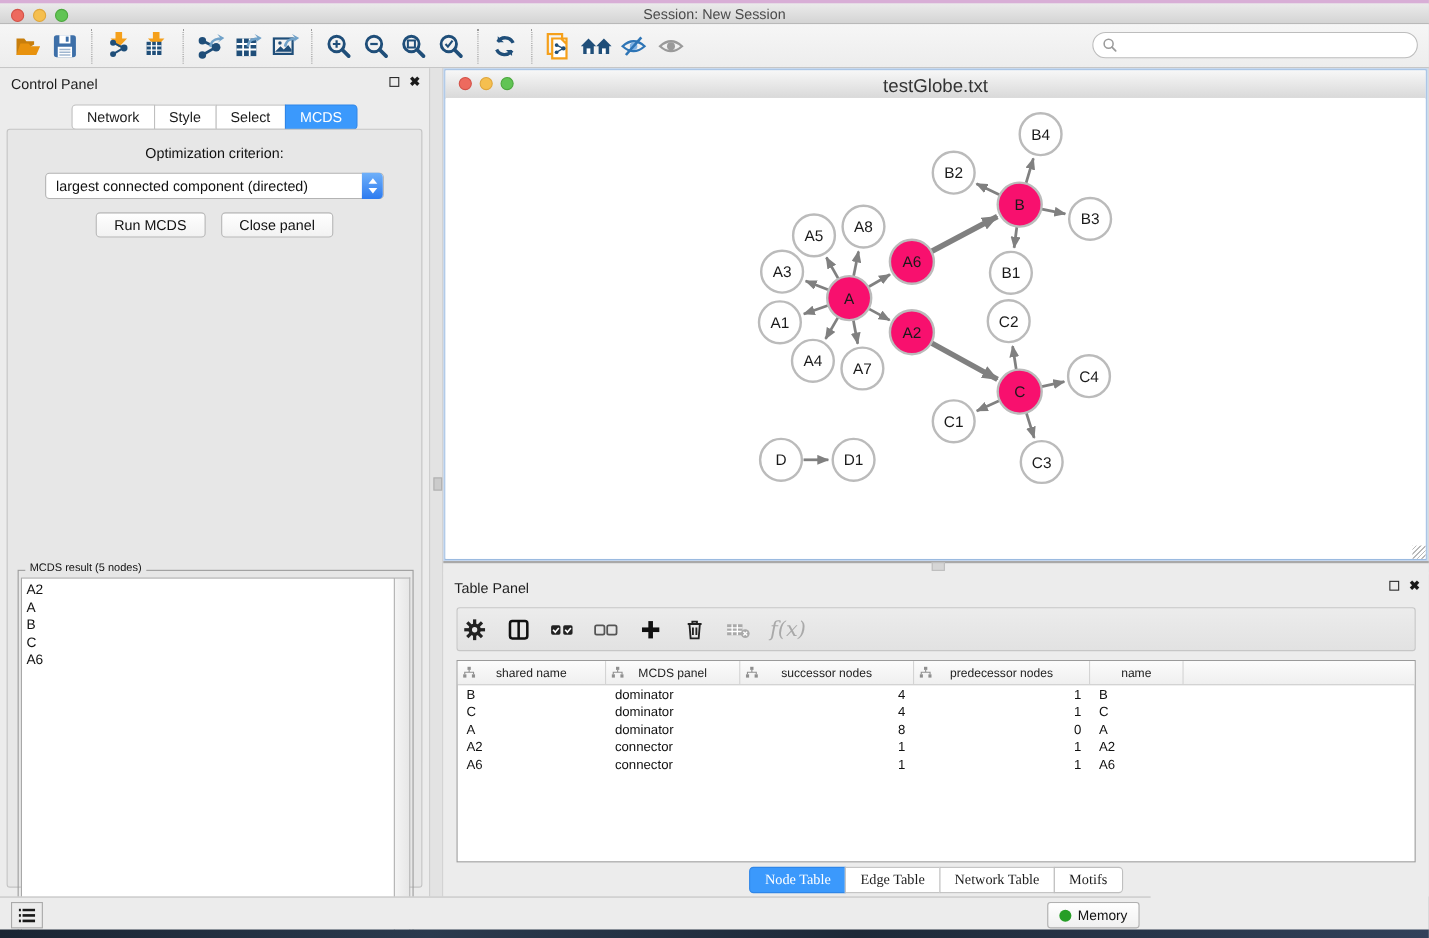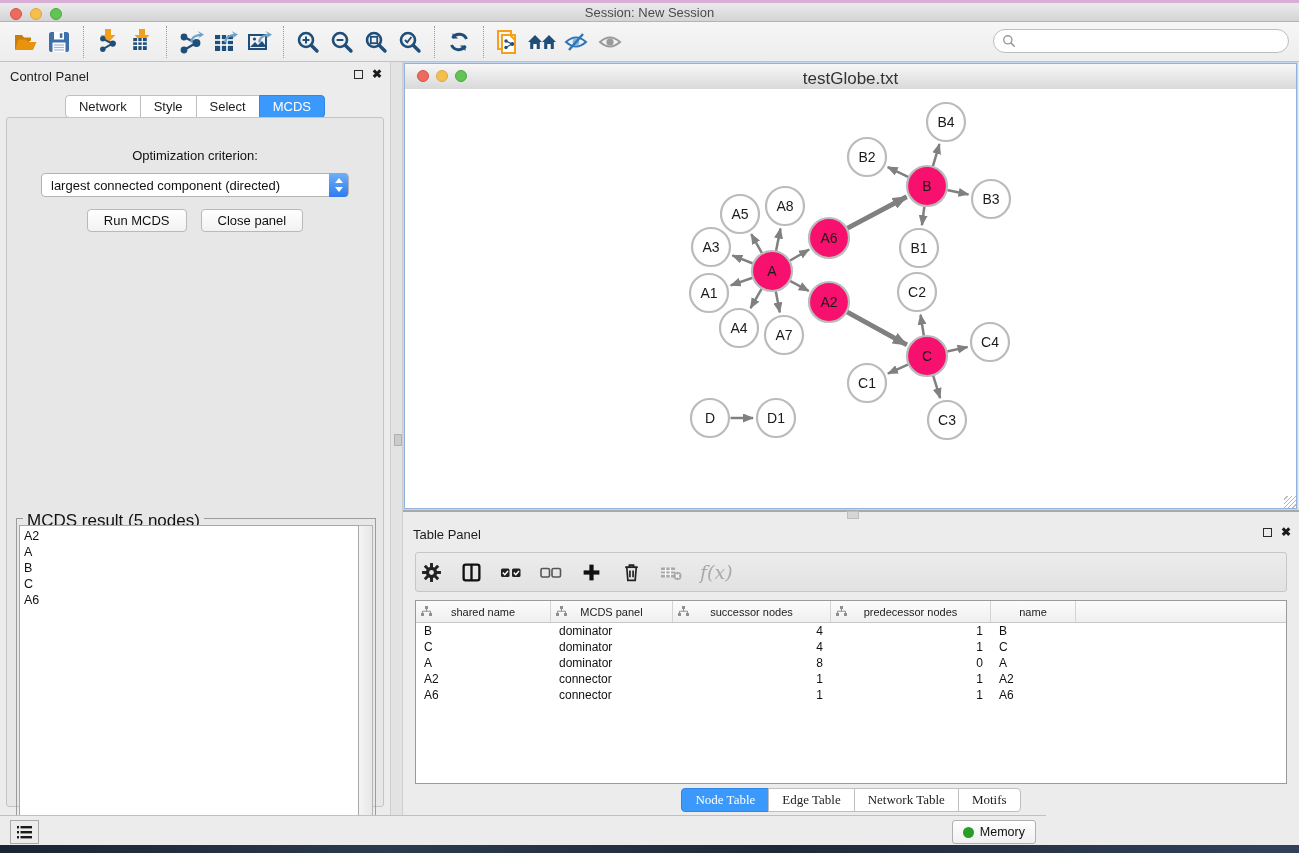--- a/index.html
+++ b/index.html
@@ -38,30 +38,30 @@
   .panel-icons{position:absolute;right:8px;top:7px;display:flex;gap:9px;align-items:center;}
   .float-ic{width:9px;height:9px;border:1.6px solid #2b2b2b;box-sizing:border-box;}
   .close-ic{font-size:12px;font-weight:bold;color:#1a1a1a;line-height:11px;}
   .seg-tabs{display:flex;justify-content:center;}
   .cp-tabs-row{position:absolute;left:0;top:33px;width:100%;}
   .seg-tab{border:1px solid #bfbfbf;background:#fff;color:#1c1c1c;font-size:13px;padding:3px 13px;margin-left:-1px;cursor:default;}
   .seg-tab:first-child{border-radius:4px 0 0 4px;margin-left:0;text-align:center;}
   .seg-tab:last-child{border-radius:0 4px 4px 0;}
   .seg-tab.active{background:#3b99fc;border-color:#2f86e8;color:#fff;}
   .cp-body{position:absolute;left:6px;top:55px;width:378px;height:690px;background:#e7e7e7;border:1px solid #c4c4c4;border-radius:3px;box-sizing:border-box;}
-  .opt-label{margin-top:30px;text-align:center;font-size:13px;color:#111;}
+  .opt-label{margin-top:14px;text-align:center;font-size:13px;color:#111;}
   .dropdown{position:relative;margin:10px auto 0;width:308px;height:24px;background:#fff;border:1px solid #b3b3b3;border-radius:4px;box-sizing:border-box;}
   .dropdown .dd-text{position:absolute;left:9px;top:4px;font-size:13px;color:#111;white-space:nowrap;}
   .dd-stepper{position:absolute;right:0;top:-1px;width:19px;height:24px;background:linear-gradient(#6fb0f9,#2d7bf0);border-radius:0 4px 4px 0;}
   .dd-stepper .up{position:absolute;left:5.5px;top:5px;width:0;height:0;border-left:4px solid transparent;border-right:4px solid transparent;border-bottom:5px solid #fff;}
   .dd-stepper .down{position:absolute;left:5.5px;bottom:5px;width:0;height:0;border-left:4px solid transparent;border-right:4px solid transparent;border-top:5px solid #fff;}
   .cp-buttons{margin-top:12px;display:flex;justify-content:center;gap:14px;}
   .mac-btn{background:linear-gradient(#ffffff,#f2f2f2);border:1px solid #b9b9b9;border-radius:4px;font-size:13px;color:#111;padding:3px 16px;font-family:"Liberation Sans",sans-serif;}
   .result-box{position:absolute;left:9px;top:400px;width:358px;height:335px;border:1px solid #9c9c9c;}
-  .result-legend{position:absolute;left:6px;top:-8px;background:#e7e7e7;padding:0 4px;font-size:17px;color:#111;}
+  .result-legend{position:absolute;left:6px;top:-8px;background:#e7e7e7;padding:0 4px;font-size:10px;color:#111;}
   .result-list{position:absolute;left:2px;top:6px;right:16px;bottom:2px;background:#fff;border:1px solid #a8a8a8;
     font-size:12.5px;color:#111;padding:2px 4px;overflow:hidden;}
   .result-list div{line-height:16px;}
   .result-scroll{position:absolute;right:2px;top:6px;width:13px;bottom:2px;background:linear-gradient(90deg,#f4f4f4,#e7e7e7);border:1px solid #b5b5b5;border-left:none;}
 
   
   .net-frame{position:absolute;left:1px;top:1px;width:893px;height:446px;background:#fff;border:1px solid #8fb3dd;box-shadow:0 0 0 1px #c3d6ef;box-sizing:border-box;}
   .nf-titlebar{position:absolute;left:0;top:0;right:0;height:25px;background:linear-gradient(#f7f7f7,#d9d9d9);border-bottom:1px solid #aaa;}
   .nf-title{position:absolute;left:0;right:0;top:5px;text-align:center;font-size:17px;color:#333;}
   .nf-dots{position:absolute;left:12px;top:6px;display:flex;gap:7px;}

